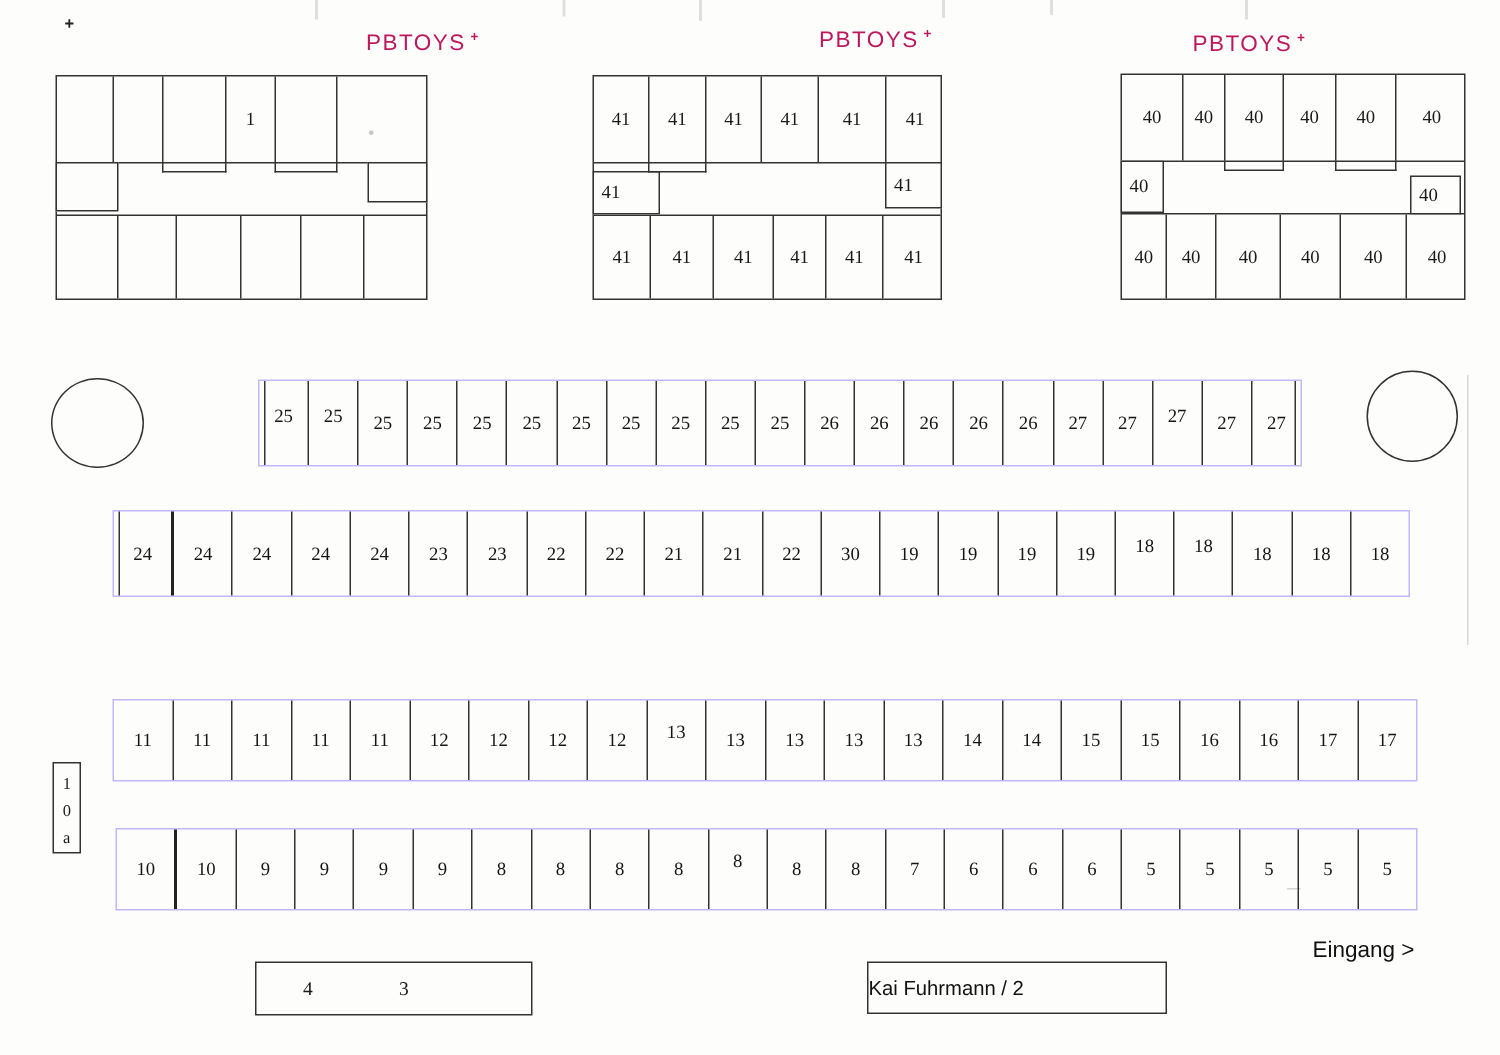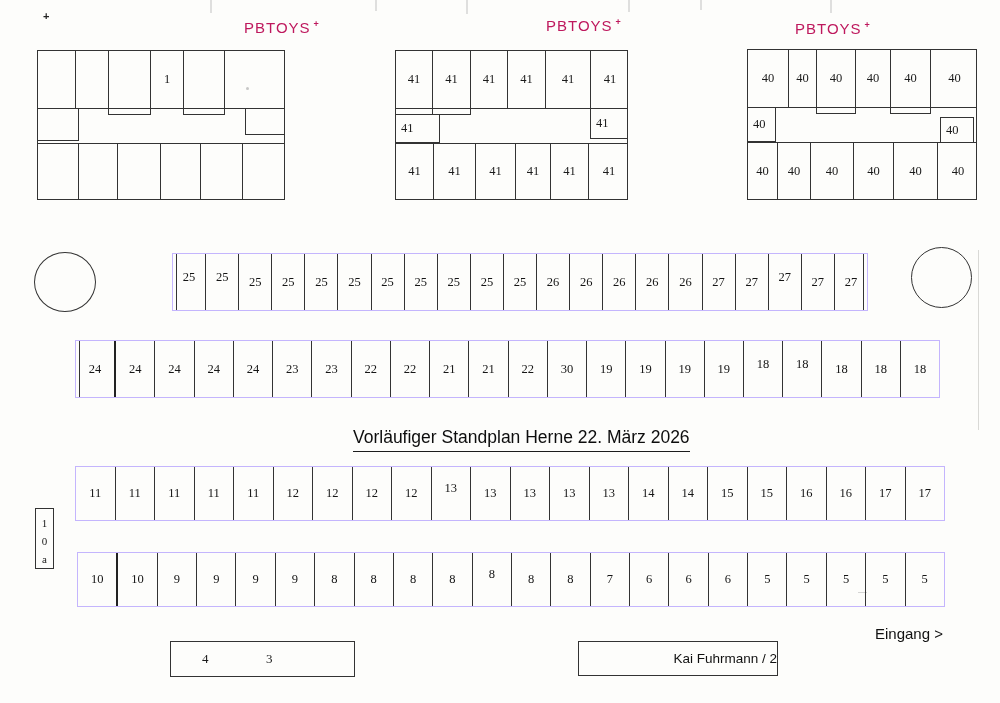--- a/index.html
+++ b/index.html
@@ -44,21 +44,21 @@
   .booth-row.bold-first .cell:first-child { border-right:2.5px solid #222; }
 
   
   .circle { position:absolute; border:1.3px solid #333; border-radius:50%; box-sizing:border-box; }
   .plan-title { position:absolute; font-size:17.5px; color:#0d0d0d; white-space:nowrap; }
   .plan-title span { display:inline-block; border-bottom:1.6px solid #1c1c1c; padding-bottom:3px; }
   .side-booth { position:absolute; border:1px solid #333; box-sizing:border-box; text-align:center;
                 font-family:"Liberation Serif", serif; font-size:11px; line-height:1.65; padding-top:5px; }
   .flat-box { position:absolute; border:1px solid #333; box-sizing:border-box; }
   .flat-box .lbl { position:absolute; top:50%; transform:translateY(-50%); font-family:"Liberation Serif", serif; font-size:13px; }
-  .center-box { position:absolute; border:1px solid #333; box-sizing:border-box; display:flex; align-items:center; justify-content:flex-end;
+  .center-box { position:absolute; border:1px solid #333; box-sizing:border-box; display:flex; align-items:center; justify-content:flex-start;
                 font-size:13.5px; color:#111; }
   .entrance { position:absolute; font-size:15px; color:#111; white-space:nowrap; }
 </style>
 </head>
 <body>
 
 <div class="page">
 
   <div class="streak" style="left:210px;height:13px;"></div>
   <div class="streak" style="left:375px;height:11px;"></div>
@@ -366,23 +366,20 @@
         <span>18</span>
       </div>
       <div class="cell">
         <span>18</span>
       </div>
       <div class="cell">
         <span>18</span>
       </div>
     </div>
 
-  <div class="plan-title" style="left:353px;top:427px;">
-    <span>Vorläufiger Standplan Herne 22. März 2026</span>
-  </div>
 
   <div class="booth-row" style="left:75px;top:466px;width:870px;height:55px;">
       <div class="cell">
         <span>11</span>
       </div>
       <div class="cell">
         <span>11</span>
       </div>
       <div class="cell">
         <span>11</span>

